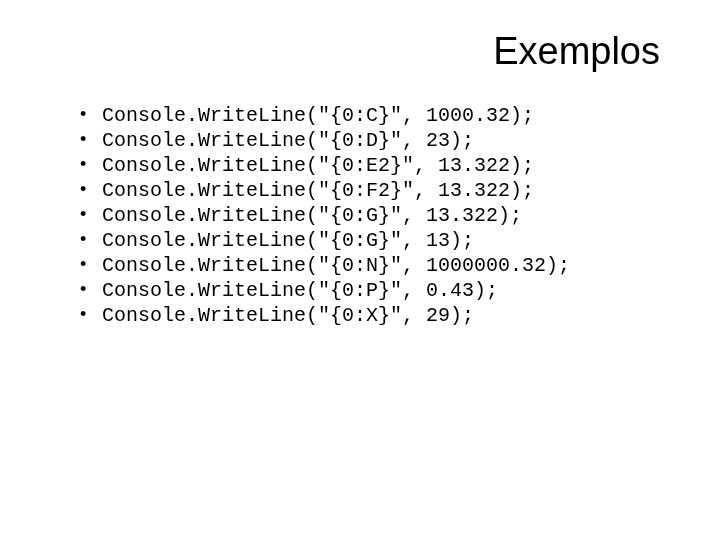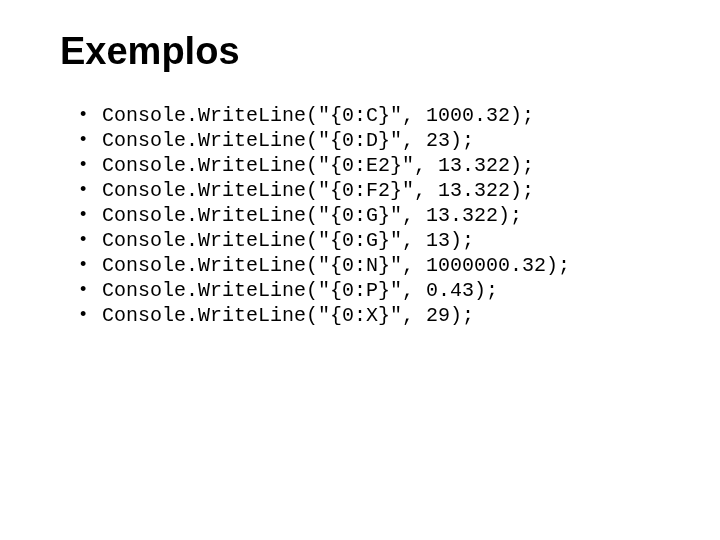--- a/index.html
+++ b/index.html
@@ -12,23 +12,23 @@
     color: #000;
     overflow: hidden;
   }
   .slide {
     width: 720px;
     height: 540px;
     box-sizing: border-box;
     padding: 20px 60px 0 60px;
   }
   .title {
-    text-align: left;
+    text-align: right;
     font-size: 38px;
-    font-weight: 700;
+    font-weight: 400;
     margin: 10px 0 30px 0;
   }
   .code-list {
     list-style: none;
     padding: 0;
     margin: 0 0 0 20px;
   }
   .code-list li {
     font-family: "Courier New", Courier, monospace;
     font-size: 20px;

